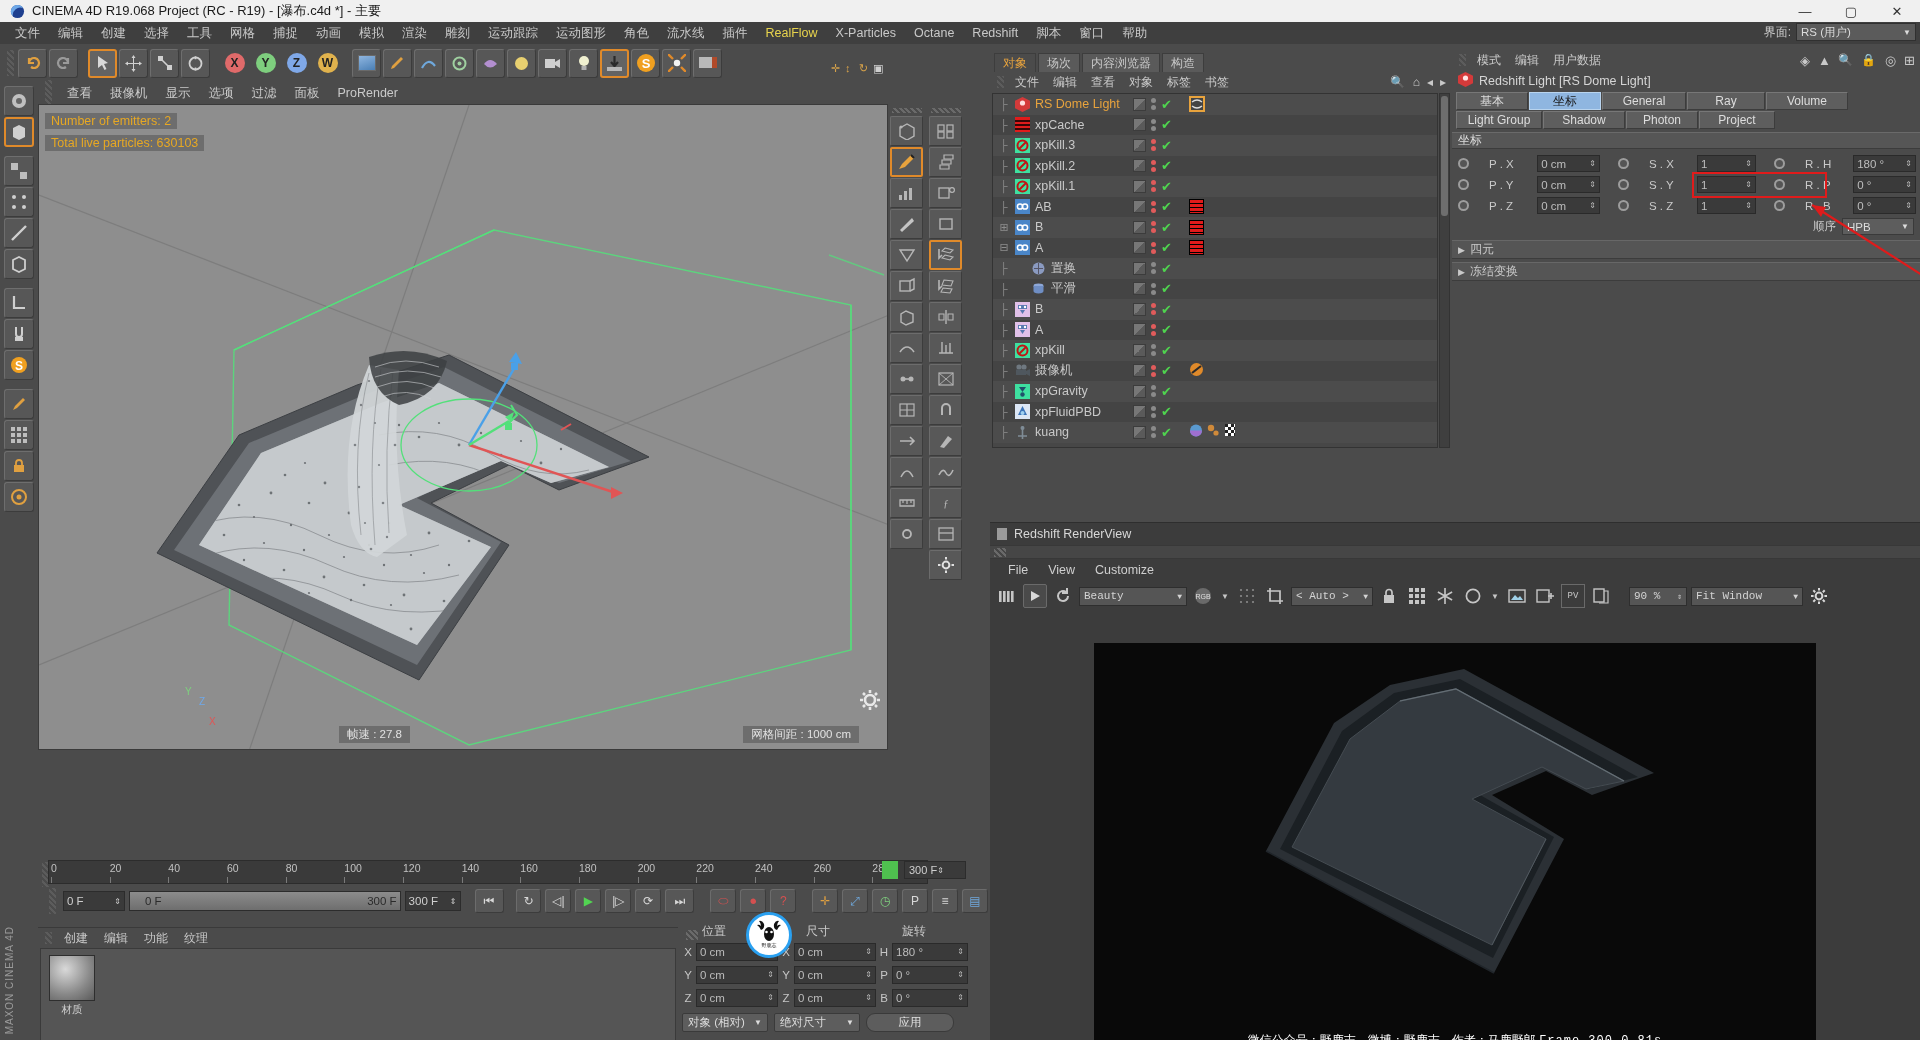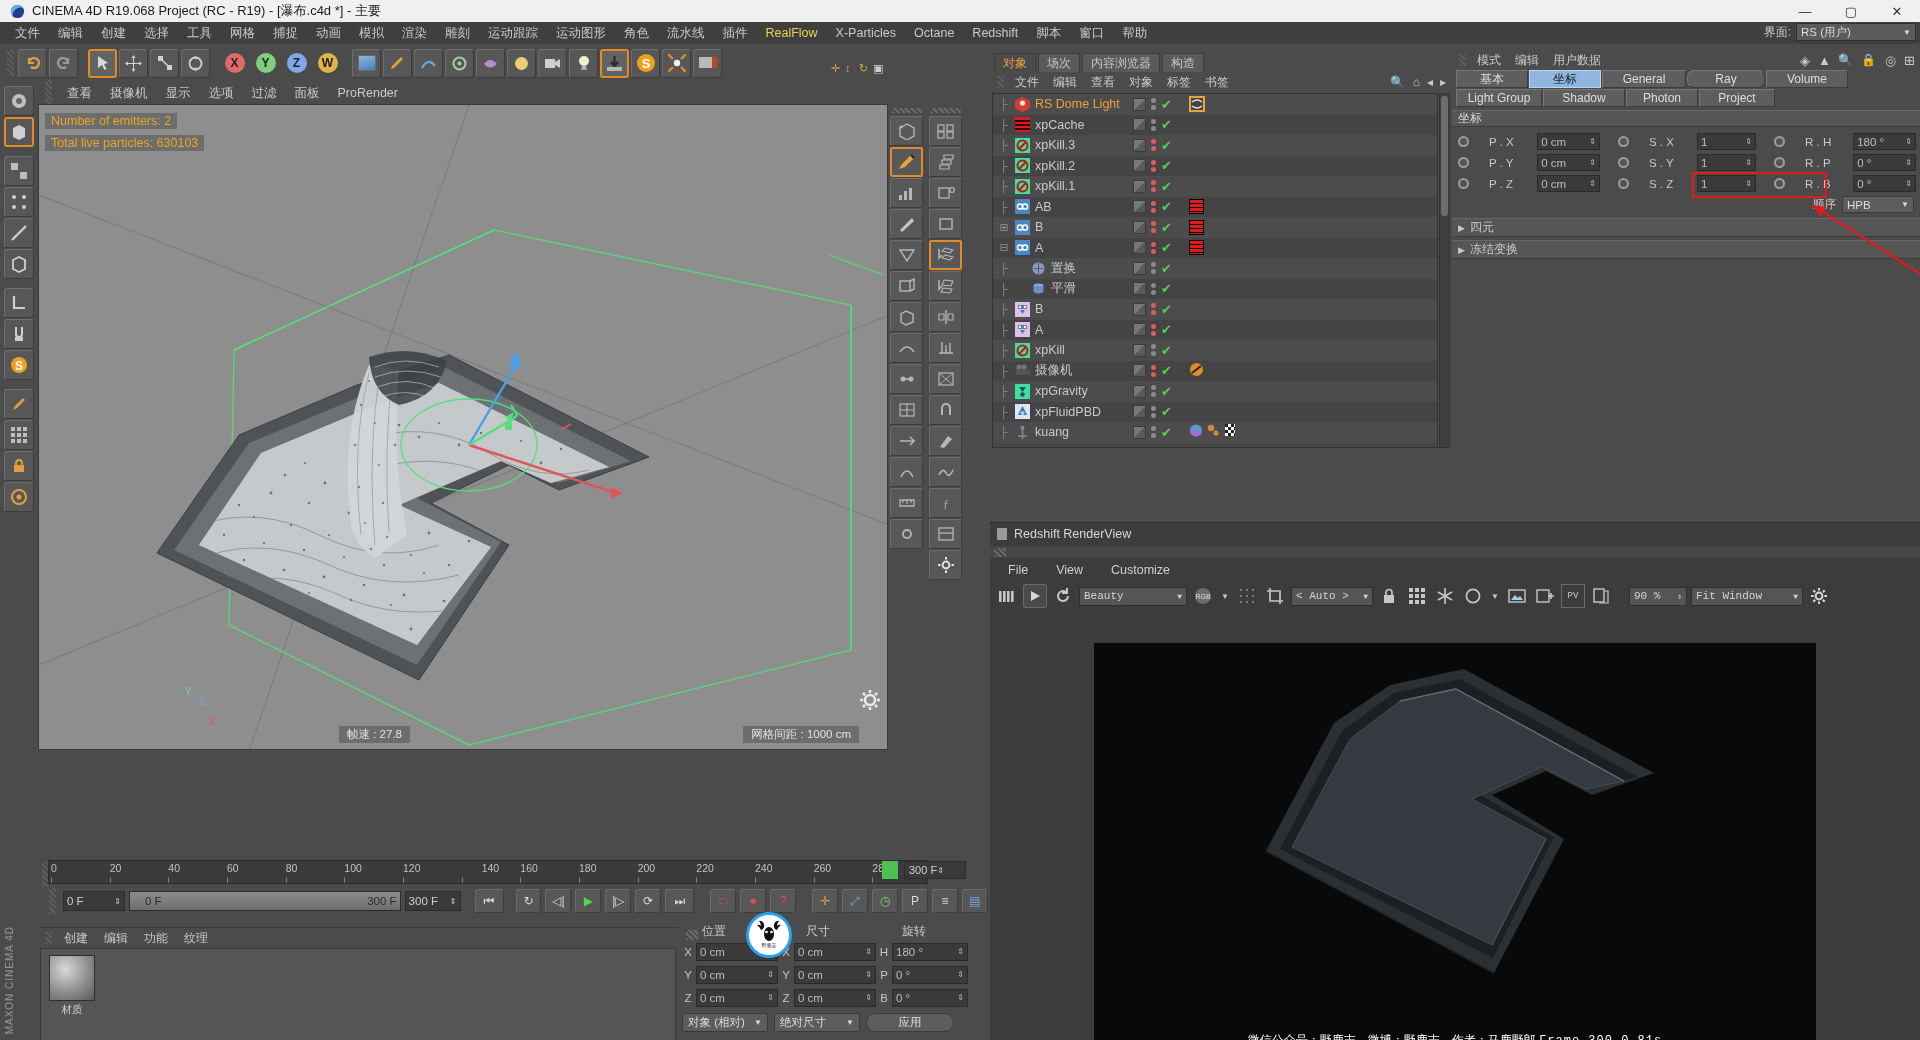--- a/index.html
+++ b/index.html
@@ -191,21 +191,21 @@
   .redbox{position:absolute;border:2px solid #e01b1b;pointer-events:none;}
   .redarrow{position:absolute;pointer-events:none;}
 
   
   .rv{position:absolute;left:990px;top:440px;width:930px;height:600px;background:#3c3c3c;border-top:1px solid #2e2e2e;}
   .rv-title{height:22px;display:flex;align-items:center;gap:7px;padding-left:7px;font-size:12.5px;color:#d8d8d8;
     background:#3c3c3c;}
   .rv-titleicon{width:10px;height:12px;background:#9a9a9a;}
   .rv-gripbar{height:14px;background:#464646;border-top:1px solid #383838;border-bottom:1px solid #383838;display:flex;align-items:center;}
   .rv-gripbar .g{width:12px;height:9px;margin-left:4px;background:repeating-linear-gradient(45deg,#6a6a6a 0 2px,#464646 2px 4px);}
-  .rv-menu{height:22px;display:flex;align-items:center;padding-left:8px;gap:8px;background:#3c3c3c;}
+  .rv-menu{height:22px;display:flex;align-items:center;padding-left:8px;gap:0;background:#3c3c3c;}
   .rv-menu .mi{padding:0 10px;font-size:12.5px;color:#cfcfcf;}
   .rv-tools{height:30px;background:#3c3c3c;display:flex;align-items:center;gap:4px;padding-left:5px;}
   .rvb{width:24px;height:24px;display:flex;align-items:center;justify-content:center;color:#c6c6c6;font-size:13px;}
   .rvb.box{border:1px solid #6a6a6a;background:#4a4a4a;border-radius:2px;}
   .rv-sel{height:19px;background:#555;border:1px solid #2e2e2e;color:#d4d4d4;font-size:11px;
     display:flex;align-items:center;justify-content:space-between;padding:0 4px;font-family:"Liberation Mono",monospace;}
   .rv-canvaswrap{position:absolute;left:0;top:108px;width:930px;height:492px;background:#3c3c3c;
     display:flex;align-items:flex-start;justify-content:center;}
   .rv-canvas{margin-top:12px;width:722px;height:410px;background:#0b0b0b;position:relative;overflow:hidden;}
   .rv-wm{position:absolute;left:0;right:0;bottom:4px;text-align:center;color:#fff;font-size:12px;}
@@ -1003,21 +1003,21 @@
           <div class="tick" style="left: 119.333px;">40</div>
           <div class="tk" style="left: 119.333px;"></div>
           <div class="tick" style="left: 178px;">60</div>
           <div class="tk" style="left: 178px;"></div>
           <div class="tick" style="left: 236.667px;">80</div>
           <div class="tk" style="left: 236.667px;"></div>
           <div class="tick" style="left: 295.333px;">100</div>
           <div class="tk" style="left: 295.333px;"></div>
           <div class="tick" style="left: 354px;">120</div>
           <div class="tk" style="left: 354px;"></div>
-          <div class="tick" style="left: 412.667px; margin-left: 20px;">140</div>
+          <div class="tick" style="left: 412.667px;">140</div>
           <div class="tk" style="left: 412.667px;"></div>
           <div class="tick" style="left: 471.333px;">160</div>
           <div class="tk" style="left: 471.333px;"></div>
           <div class="tick" style="left: 530px;">180</div>
           <div class="tk" style="left: 530px;"></div>
           <div class="tick" style="left: 588.667px;">200</div>
           <div class="tk" style="left: 588.667px;"></div>
           <div class="tick" style="left: 647.333px;">220</div>
           <div class="tk" style="left: 647.333px;"></div>
           <div class="tick" style="left: 706px;">240</div>
@@ -1578,25 +1578,32 @@
           <div class="mi">用户数据</div>
           <div class="rt">
           <span style="font-size:13px">◈</span>
           <span style="font-size:13px">▲</span>
           <span style="font-size:12px">🔍</span>
           <span style="font-size:12px">🔒</span>
           <span style="font-size:13px">◎</span>
           <span style="font-size:13px">⊞</span>
         </div>
       </div>
+      <div class="at-obj">
+        <span><svg width="15" height="15" viewBox="0 0 15 15">
+              <path d="M7.5 0 L15 3.8 L15 11.2 L7.5 15 L0 11.2 L0 3.8z" fill="#d43a3a"></path>
+              <circle cx="7.5" cy="6" r="2.6" fill="#ffe3e3"></circle>
+            </svg></span>
+        <span>Redshift Light [RS Dome Light]</span>
+      </div>
       <div class="at-btns" id="atbtns">
           <div class="at-b" style="width: 72px;">基本</div>
           <div class="at-b act" style="width: 72px;">坐标</div>
           <div class="at-b" style="width: 84px;">General</div>
-          <div class="at-b" style="width: 78px; border-radius: 7px;">Ray</div>
+          <div class="at-b" style="width: 78px;">Ray</div>
           <div class="at-b" style="width: 82px;">Volume</div>
           <div class="at-b" style="width: 86px;">Light Group</div>
           <div class="at-b" style="width: 82px;">Shadow</div>
           <div class="at-b" style="width: 72px;">Photon</div>
           <div class="at-b" style="width: 76px;">Project</div>
         </div>
       <div class="at-sec">坐标</div>
       <div class="at-grid" id="atgrid">
           <div class="at-row">
             <span class="rad"></span>

